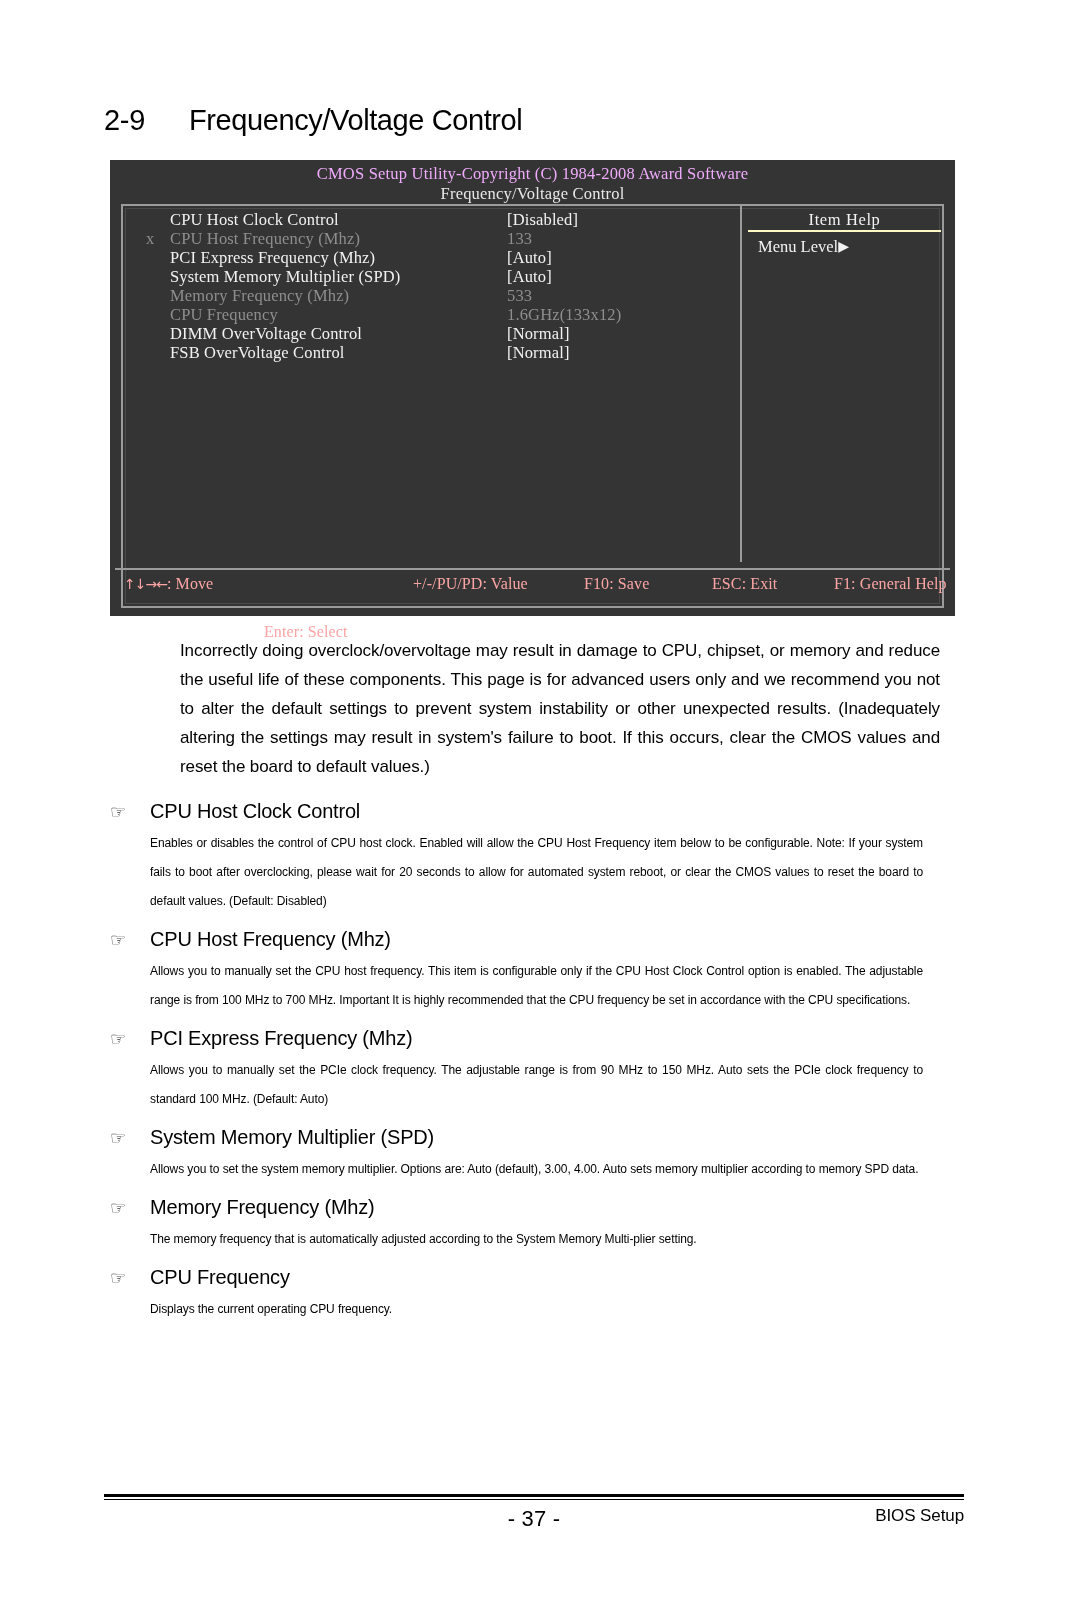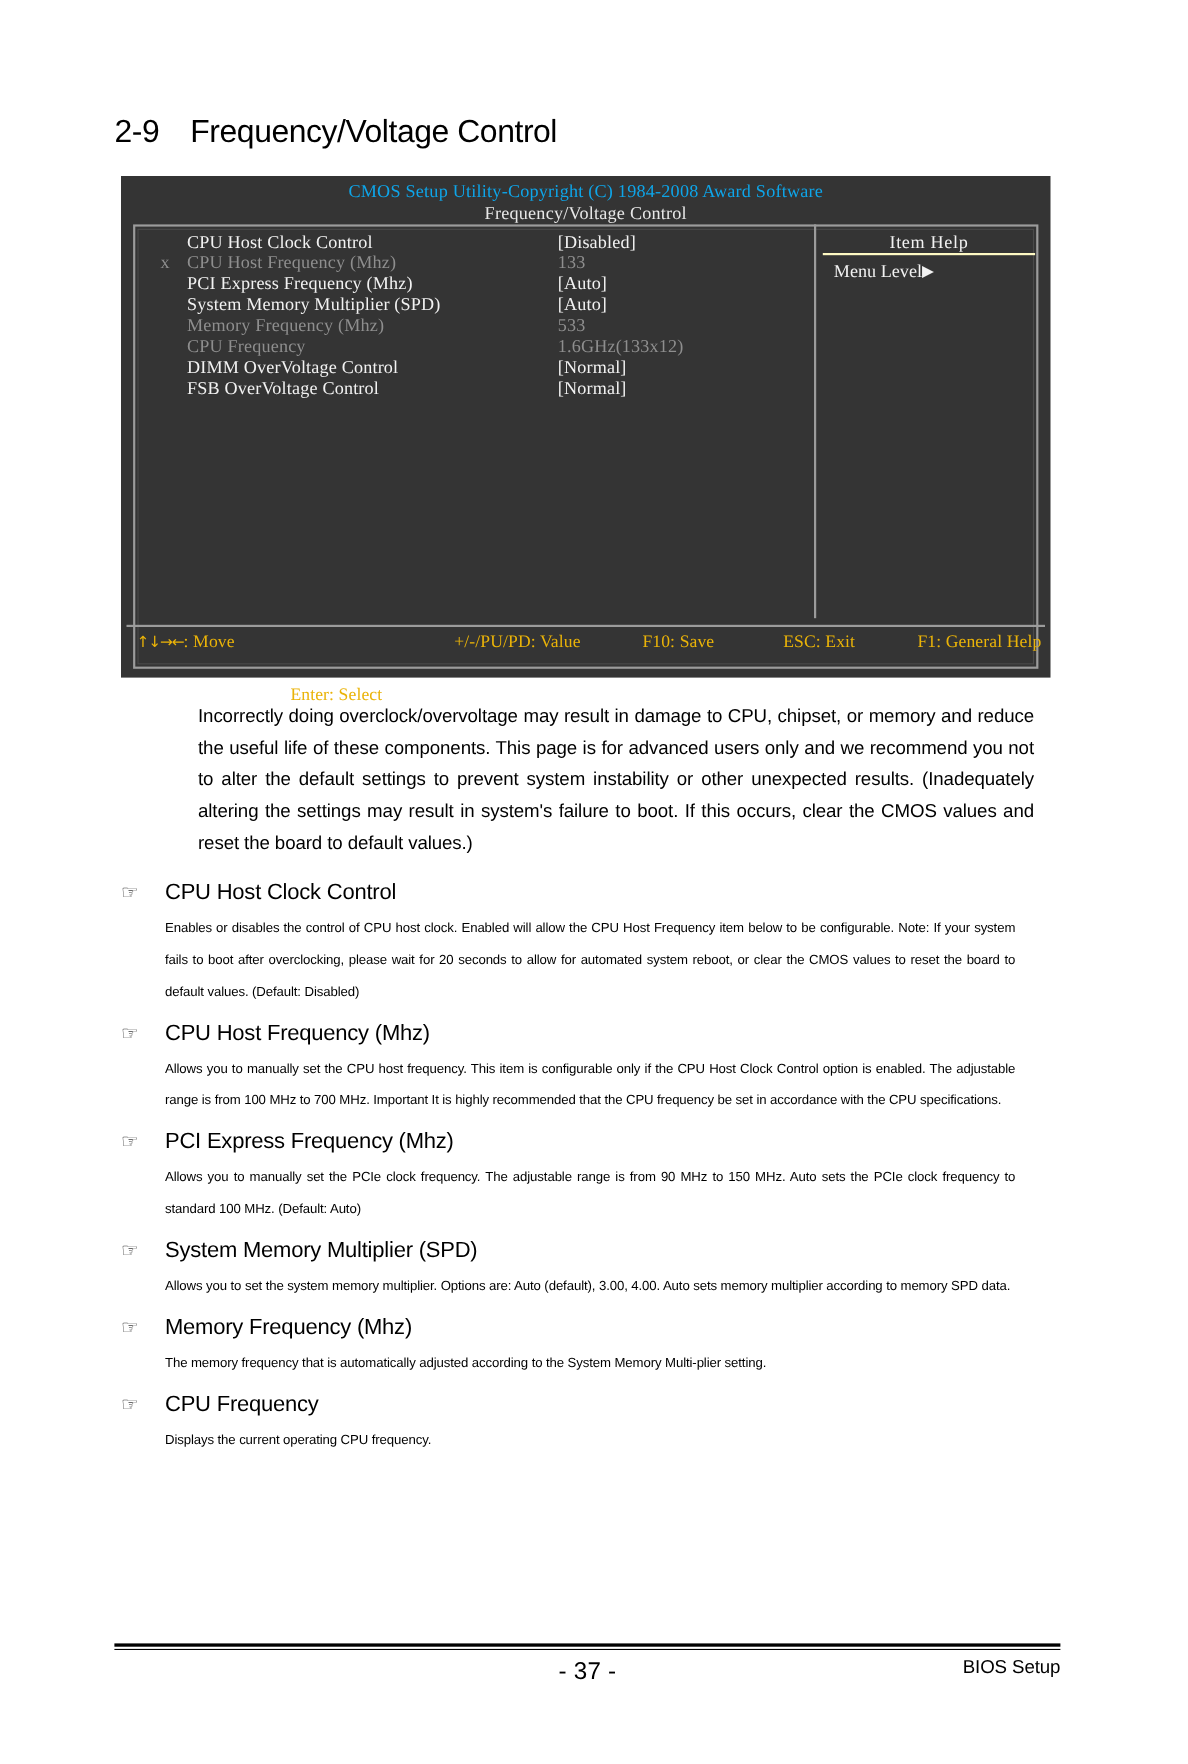--- a/index.html
+++ b/index.html
@@ -18,21 +18,21 @@
   }
 
   
   .page-heading {
     position: absolute;
     left: 104px;
     top: 104px;
     width: 860px;
     display: flex;
     align-items: center;
-    gap: 0px;
+    gap: 16px;
   }
   .heading-num {
     font-size: 29px;
     font-weight: normal;
     letter-spacing: -0.3px;
     width: 69px;
     flex: 0 0 69px;
   }
   .heading-title {
     font-size: 29px;
@@ -50,21 +50,21 @@
     background: #343434;
     box-sizing: border-box;
     font-family: "Liberation Serif", serif;
   }
   .bios-titlebar {
     position: absolute;
     left: 0;
     top: 4px;
     width: 100%;
     text-align: center;
-    color: #0ea5e9;
+    color: #f0abfc;
     font-size: 16.5px;
     line-height: 20px;
     letter-spacing: 0.2px;
   }
   .bios-subtitle {
     position: absolute;
     left: 0;
     top: 24px;
     width: 100%;
     text-align: center;
@@ -183,21 +183,21 @@
     right: 5px;
     top: 408px;
     height: 2px;
     background: #9b9b9b;
   }
   .bios-legend {
     position: absolute;
     left: 14px;
     top: 414px;
     width: 948px;
-    color: #eab308;
+    color: #fca5a5;
     font-size: 16px;
     line-height: 19px;
     letter-spacing: 0.1px;
   }
   .legend-row {
     position: relative;
     height: 19px;
   }
   .legend-item { position: absolute; top: 0; white-space: nowrap; }
   .arrows { letter-spacing: -1px; font-family: "DejaVu Sans", sans-serif; font-size: 14px; }

